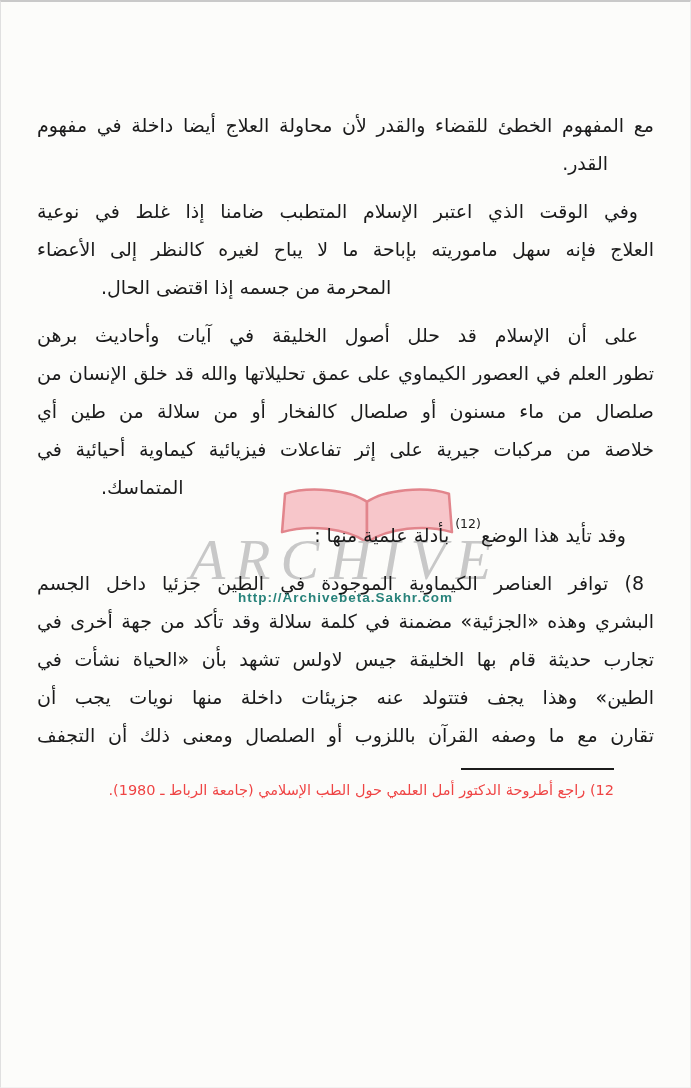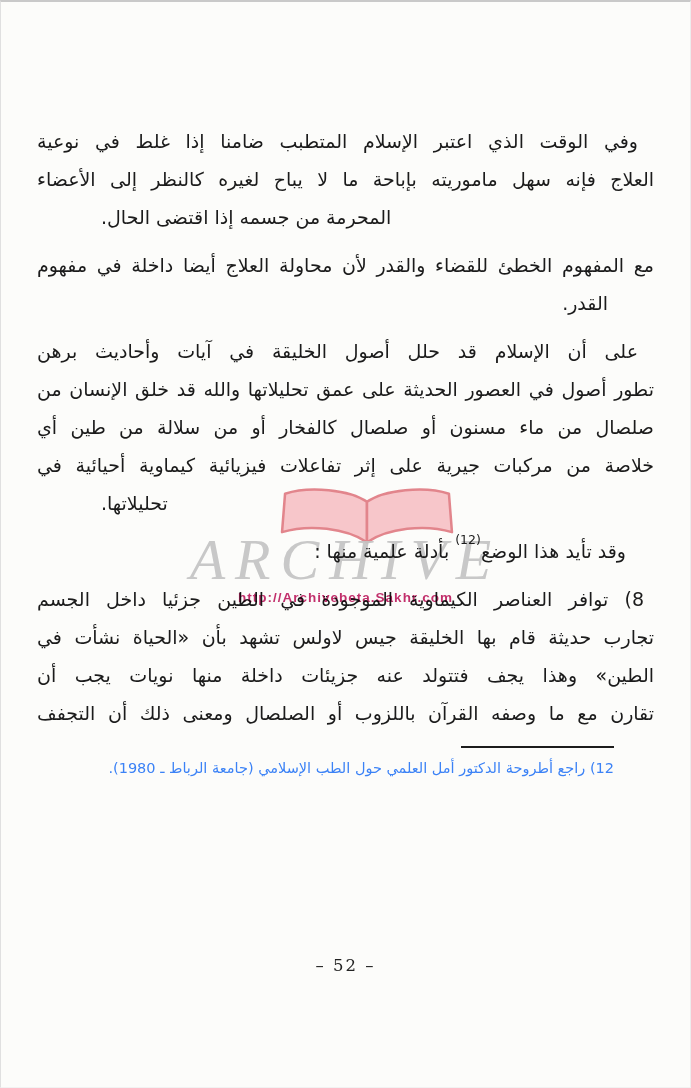--- a/index.html
+++ b/index.html
@@ -58,21 +58,21 @@
     font-size:12.5px;line-height:0;position:relative;top:-7px;
     direction:ltr;unicode-bidi:isolate;letter-spacing:0;
   }
   
   .footnote{margin-top:14px;direction:rtl;}
   .fn-rule{
     width:153px;height:2px;background:#1c1c1c;
     margin-right:40px;margin-bottom:8px;
   }
   .fn-text{
-    font-size:14.5px;line-height:24px;color:#3b82f6;
+    font-size:14.5px;line-height:24px;color:#ef4444;
     text-align:right;padding-right:40px;
   }
   
   .page-num{
     position:absolute;left:0;top:954px;width:100%;z-index:1;
     text-align:center;
     font-family:"DejaVu Serif","Liberation Serif",serif;
     font-size:16.5px;letter-spacing:2px;color:#222;
   }
 </style>
@@ -82,58 +82,58 @@
 <div class="page">
 
   <div class="wm">
     <svg class="wm-book" viewBox="0 0 174 66" xmlns="http://www.w3.org/2000/svg">
       <path d="M87 16 C70 4 30 0 6 8 L3 46 C30 38 66 42 87 56 Z" fill="#f7c6ca" stroke="#e2858c" stroke-width="2.5" stroke-linejoin="round"></path>
       <path d="M87 16 C104 4 144 0 168 8 L171 46 C144 38 108 42 87 56 Z" fill="#f7c6ca" stroke="#e2858c" stroke-width="2.5" stroke-linejoin="round"></path>
       <path d="M87 16 L87 56" stroke="#e2858c" stroke-width="2"></path>
     </svg>
     <div class="wm-title" style="color:#c4c4c4">ARCHIVE</div>
   </div>
-  <div class="wm-url" style="color:#be185d">http://Archivebeta.Sakhr.com</div>
+  <div class="wm-url" style="color:#0f766e">http://Archivebeta.Sakhr.com</div>
 
   <div class="text-block">
+
+    <div class="para">
+      <div class="ln">مع المفهوم الخطئ للقضاء والقدر لأن محاولة العلاج أيضا داخلة في مفهوم</div>
+      <div class="ln endright pr46">القدر.</div>
+    </div>
 
     <div class="para m16">
       <div class="ln ind16">وفي الوقت الذي اعتبر الإسلام المتطبب ضامنا إذا غلط في نوعية</div>
       <div class="ln">العلاج فإنه سهل ماموريته بإباحة ما لا يباح لغيره كالنظر إلى الأعضاء</div>
       <div class="ln endleft">المحرمة من جسمه إذا اقتضى الحال.</div>
     </div>
 
-    <div class="para">
-      <div class="ln">مع المفهوم الخطئ للقضاء والقدر لأن محاولة العلاج أيضا داخلة في مفهوم</div>
-      <div class="ln endright pr46">القدر.</div>
-    </div>
-
     <div class="para m10">
       <div class="ln ind16">على أن الإسلام قد حلل أصول الخليقة في آيات وأحاديث برهن</div>
-      <div class="ln">تطور أصول في العصور الحديثة على عمق تحليلاتها والله قد خلق الإنسان من</div>
+      <div class="ln">تطور العلم في العصور الكيماوي على عمق تحليلاتها والله قد خلق الإنسان من</div>
       <div class="ln">صلصال من ماء مسنون أو صلصال كالفخار أو من سلالة من طين أي</div>
       <div class="ln">خلاصة من مركبات جيرية على إثر تفاعلات فيزيائية كيماوية أحيائية في</div>
-      <div class="ln endleft">تحليلاتها.</div>
+      <div class="ln endleft">المتماسك.</div>
     </div>
 
     <div class="para m4">
       <div class="ln endright ind28">
         <span>وقد تأيد هذا الوضع</span><sup class="fnref">(12)</sup><span> بأدلة علمية منها :</span>
       </div>
     </div>
 
     <div class="para m4">
       <div class="ln ind10">8) توافر العناصر الكيماوية الموجودة في الطين جزئيا داخل الجسم</div>
+      <div class="ln">البشري وهذه «الجزئية» مضمنة في كلمة سلالة وقد تأكد من جهة أخرى في</div>
       <div class="ln">تجارب حديثة قام بها الخليقة جيس لاولس تشهد بأن «الحياة نشأت في</div>
       <div class="ln">الطين» وهذا يجف فتتولد عنه جزيئات داخلة منها نويات يجب أن</div>
       <div class="ln">تقارن مع ما وصفه القرآن باللزوب أو الصلصال ومعنى ذلك أن التجفف</div>
     </div>
 
     <div class="footnote">
       <div class="fn-rule"></div>
       <div class="fn-text">12) راجع أطروحة الدكتور أمل العلمي حول الطب الإسلامي (جامعة الرباط ـ 1980).</div>
     </div>
 
   </div>
 
-  <div class="page-num">– 52 –</div>
 
 </div>
 
 </body></html>

